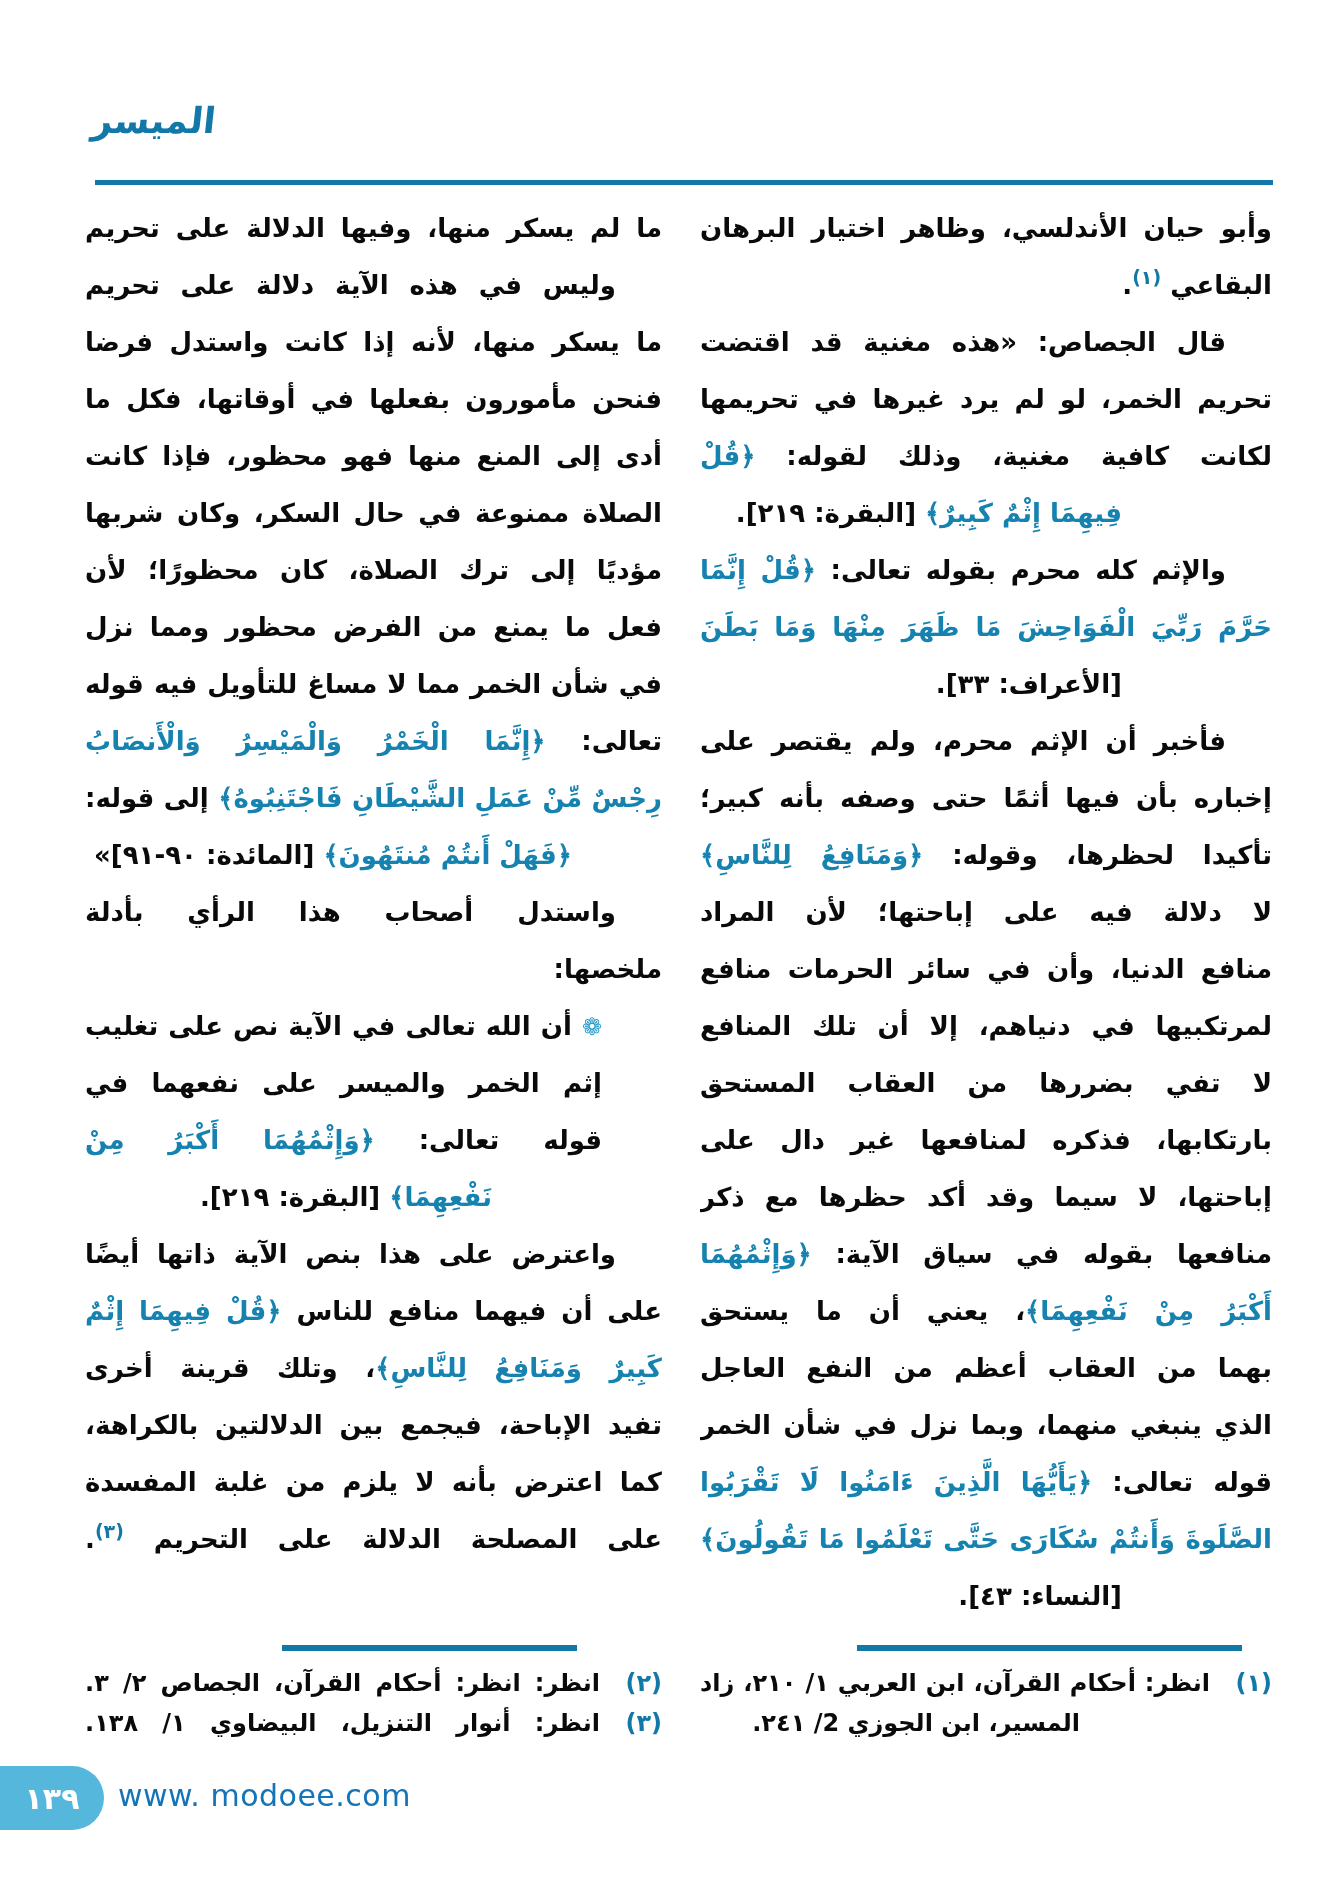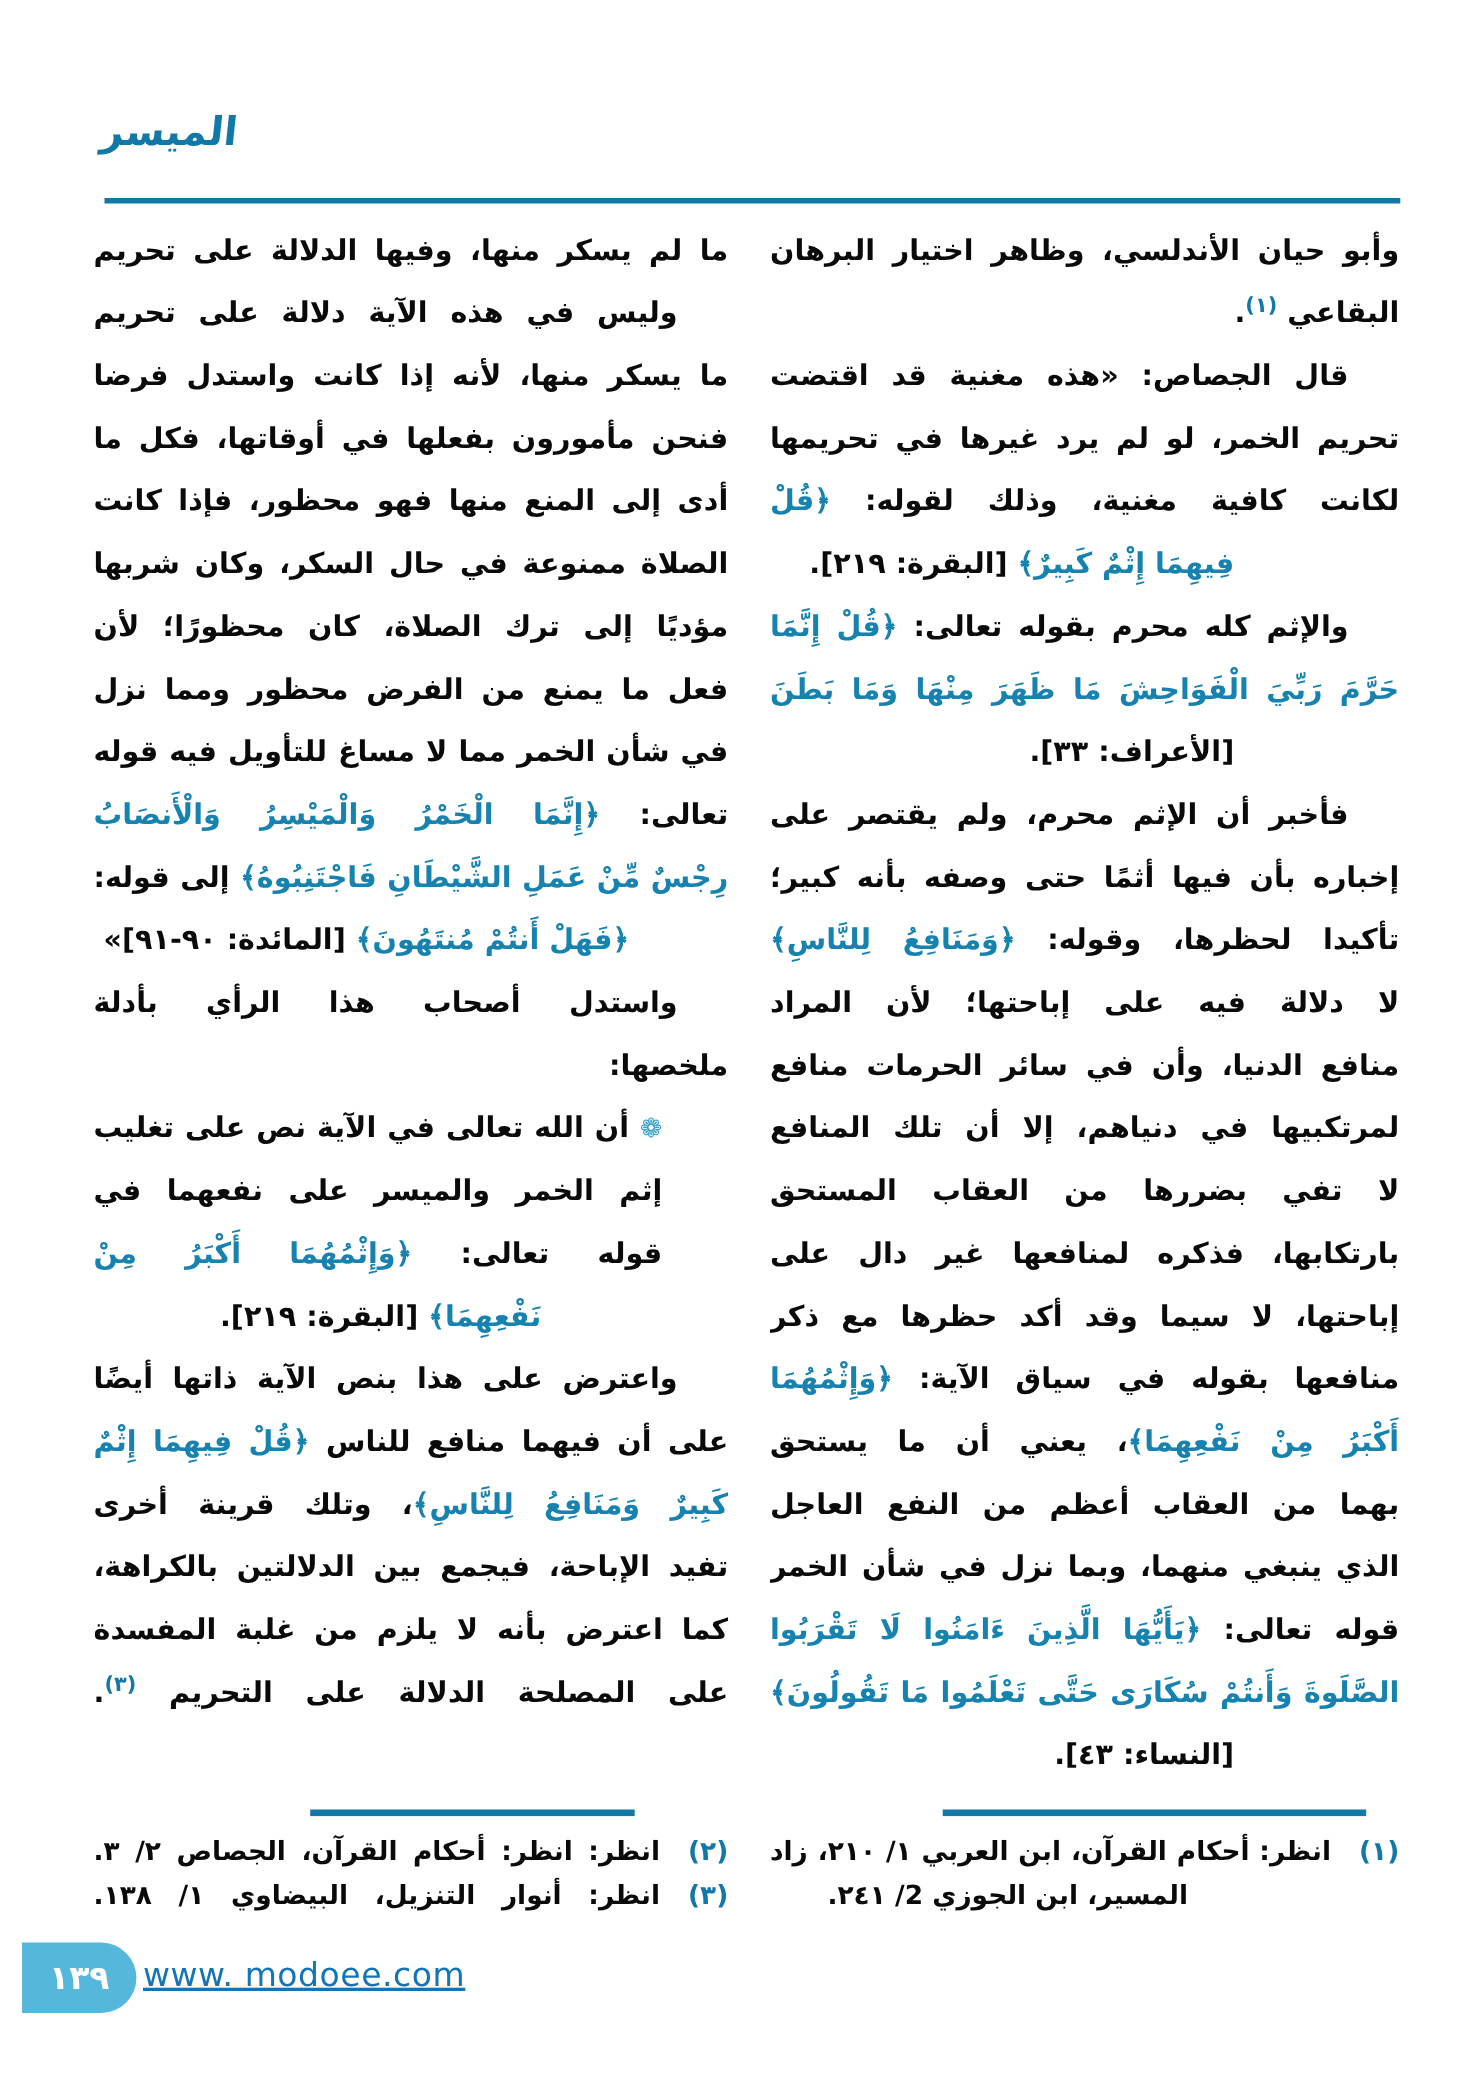--- a/index.html
+++ b/index.html
@@ -31,26 +31,25 @@
   .fn-sep-r{width:385px;margin-right:30px;}
   .fn-sep-l{width:295px;margin-right:85px;}
   .fn-item{display:flex;direction:rtl;align-items:flex-start;}
   .fn-marker{color:var(--accent);font-size:24px;font-weight:bold;line-height:40px;flex:0 0 62px;text-align:right;}
   .fn-text{flex:1;min-width:0;}
   .fn-line{font-size:24px;font-weight:bold;line-height:40px;text-align:justify;text-align-last:justify;}
   .fn-line.second{text-align-last:right;padding-left:0;padding-right:130px;}
   .page-tab{
     position:absolute;left:0;top:1766px;width:104px;height:64px;background:var(--tab);
     border-radius:0 32px 32px 0;color:#ffffff;font-size:30px;font-weight:bold;
-    display:flex;align-items:center;justify-content:center;margin-left:20px;
+    display:flex;align-items:center;justify-content:center;
   }
   .website{
-    position:absolute;left:130px;top:1778px;font-size:30px;color:var(--website);
+    position:absolute;left:118px;top:1778px;font-size:30px;color:var(--website);
     letter-spacing:0.5px;
-    text-decoration:underline;
   }
 </style>
 </head>
 <body style="--accent: #1278A8; --quran: #1682B0; --ornament: #2B9CC9; --tab: #55B7DC; --website: #1374B8;">
 
 <div class="header-title">الميسر</div>
 <div class="header-rule"></div>
 
 <div class="col col-right" id="col-right">
     <div class="line al-j"><span class="seg-n">وأبو حيان الأندلسي، وظاهر اختيار البرهان</span></div>

